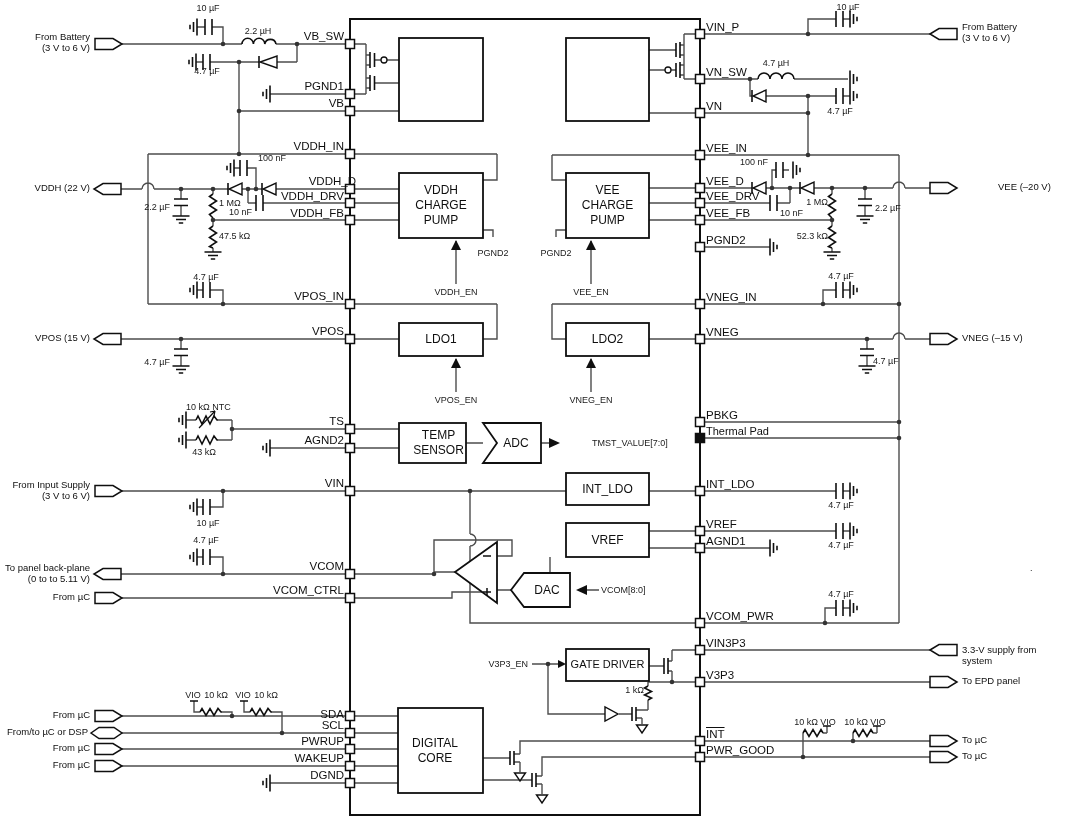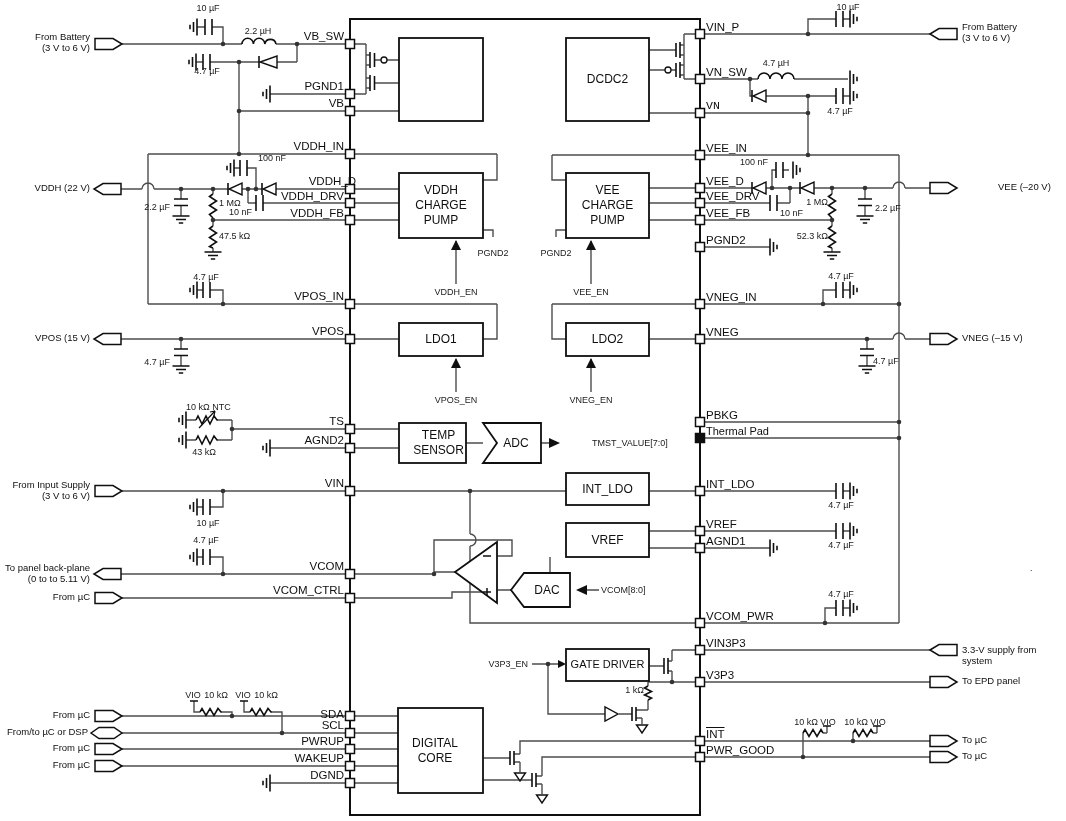--- a/index.html
+++ b/index.html
@@ -333,21 +333,20 @@
         <circle cx="899" cy="304" r="2.3"></circle>
         <circle cx="867" cy="339" r="2.3"></circle>
     <circle cx="899" cy="422" r="2.3"></circle>
         <circle cx="899" cy="438" r="2.3"></circle>
         <circle cx="825" cy="623" r="2.3"></circle>
     <circle cx="853" cy="741" r="2.3"></circle>
         <circle cx="803" cy="757" r="2.3"></circle>
   </g>
 </svg>
 
-<div class="lbl blk" style="left:566px;top:38px;width:83px;height:83px;">DCDC2</div>
 <div class="lbl blk" style="left:399px;top:173px;width:84px;height:65px;">VDDH
 CHARGE
 PUMP</div>
 <div class="lbl blk" style="left:566px;top:173px;width:83px;height:65px;">VEE
 CHARGE
 PUMP</div>
 <div class="lbl blk" style="left:399px;top:323px;width:84px;height:33px;">LDO1</div>
 <div class="lbl blk" style="left:566px;top:323px;width:83px;height:33px;">LDO2</div>
 <div class="lbl blk" style="left:399px;top:423px;width:79px;height:40px;">TEMP
 SENSOR</div>
@@ -374,21 +373,21 @@
 <div class="lbl pin pin-l" style="left:256px;top:560px;width:88px;">VCOM</div>
 <div class="lbl pin pin-l" style="left:256px;top:584px;width:88px;">VCOM_CTRL</div>
 <div class="lbl pin pin-l" style="left:256px;top:708px;width:88px;">SDA</div>
 <div class="lbl pin pin-l" style="left:256px;top:719px;width:88px;">SCL</div>
 <div class="lbl pin pin-l" style="left:256px;top:735px;width:88px;">PWRUP</div>
 <div class="lbl pin pin-l" style="left:256px;top:752px;width:88px;">WAKEUP</div>
 <div class="lbl pin pin-l" style="left:256px;top:769px;width:88px;">DGND</div>
 
 <div class="lbl pin pin-r" style="left:706px;top:21px;width:120px;">VIN_P</div>
 <div class="lbl pin pin-r" style="left:706px;top:66px;width:120px;">VN_SW</div>
-<div class="lbl pin pin-r" style="left:706px;top:100px;width:120px;font-family:Liberation Mono, monospace;">VN</div>
+<div class="lbl pin pin-r" style="left:706px;top:100px;width:120px;">VN</div>
 <div class="lbl pin pin-r" style="left:706px;top:142px;width:120px;">VEE_IN</div>
 <div class="lbl pin pin-r" style="left:706px;top:175px;width:120px;">VEE_D</div>
 <div class="lbl pin pin-r" style="left:706px;top:190px;width:120px;">VEE_DRV</div>
 <div class="lbl pin pin-r" style="left:706px;top:207px;width:120px;">VEE_FB</div>
 <div class="lbl pin pin-r" style="left:706px;top:234px;width:120px;">PGND2</div>
 <div class="lbl pin pin-r" style="left:706px;top:291px;width:120px;">VNEG_IN</div>
 <div class="lbl pin pin-r" style="left:706px;top:326px;width:120px;">VNEG</div>
 <div class="lbl pin pin-r" style="left:706px;top:409px;width:120px;">PBKG</div>
 <div class="lbl pin pin-r" style="left:706px;top:425px;width:120px;font-size:11px;">Thermal Pad</div>
 <div class="lbl pin pin-r" style="left:706px;top:478px;width:120px;">INT_LDO</div>

